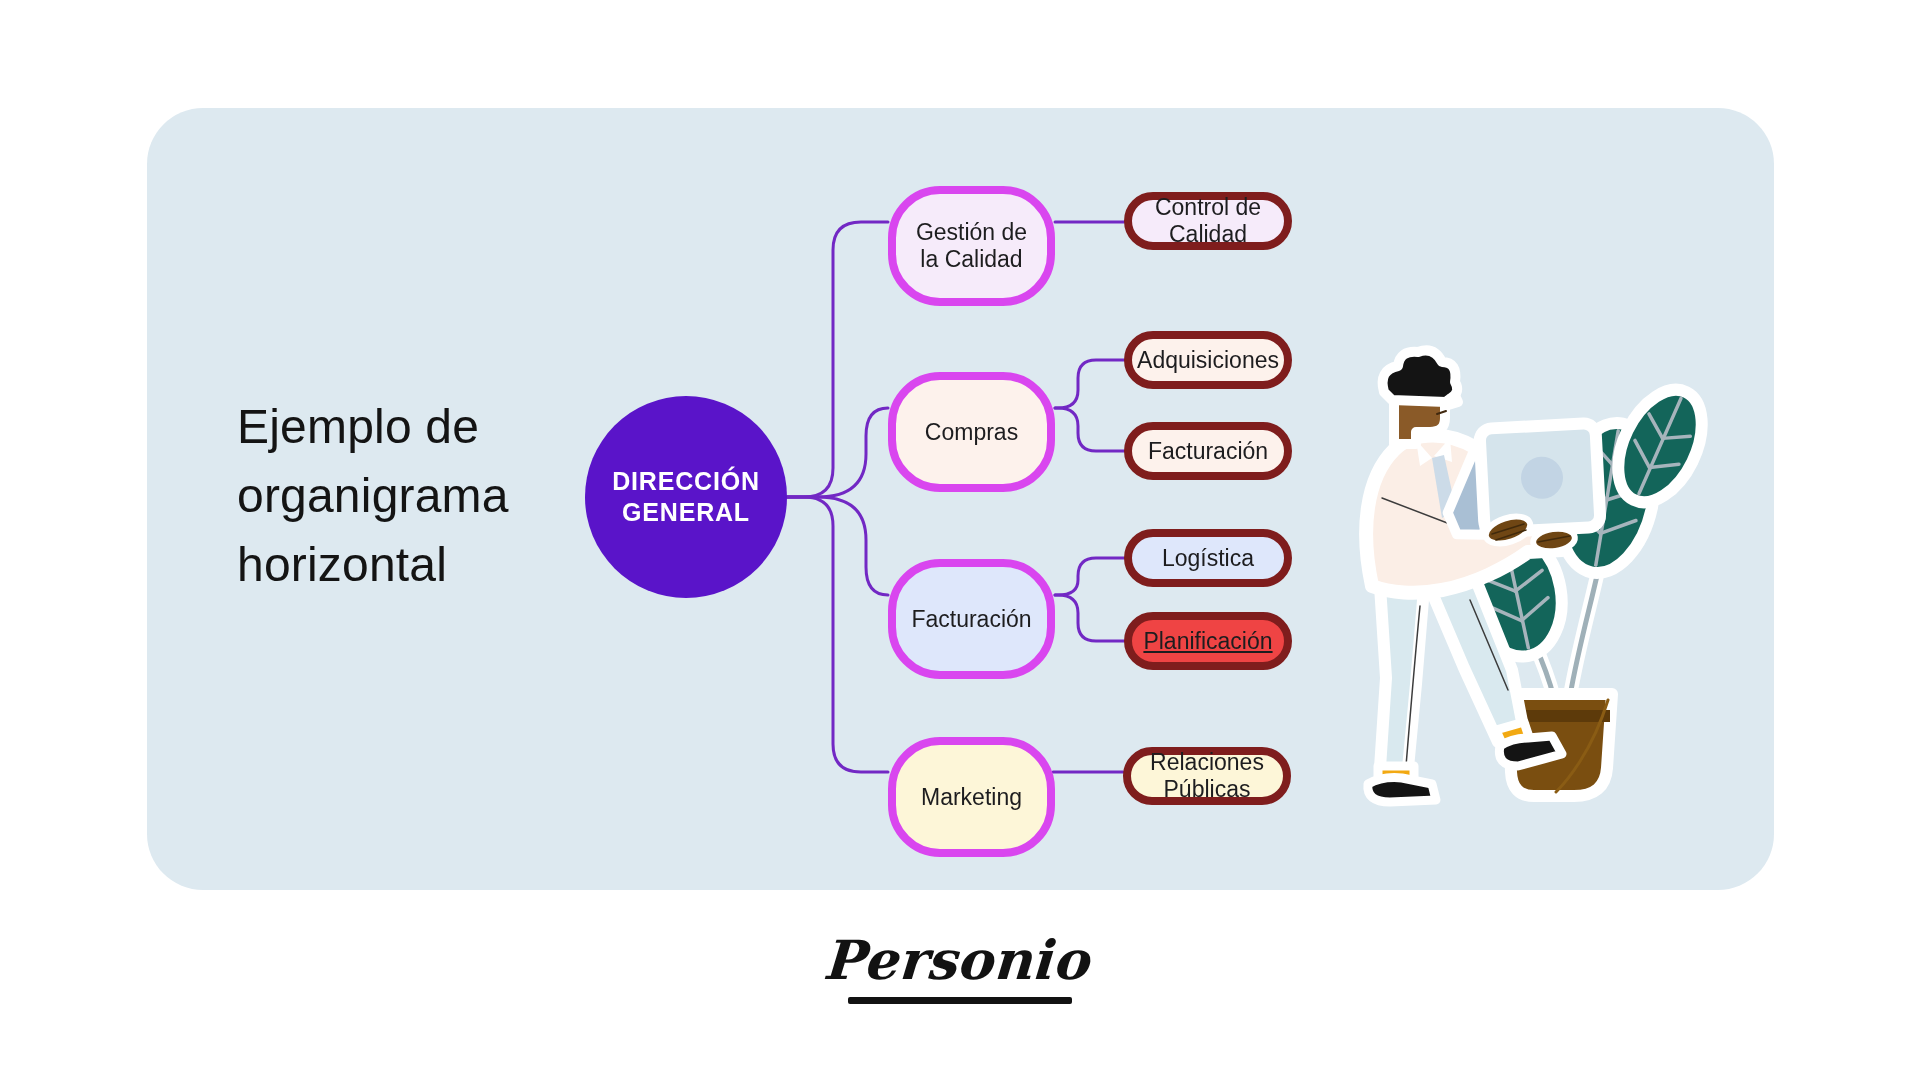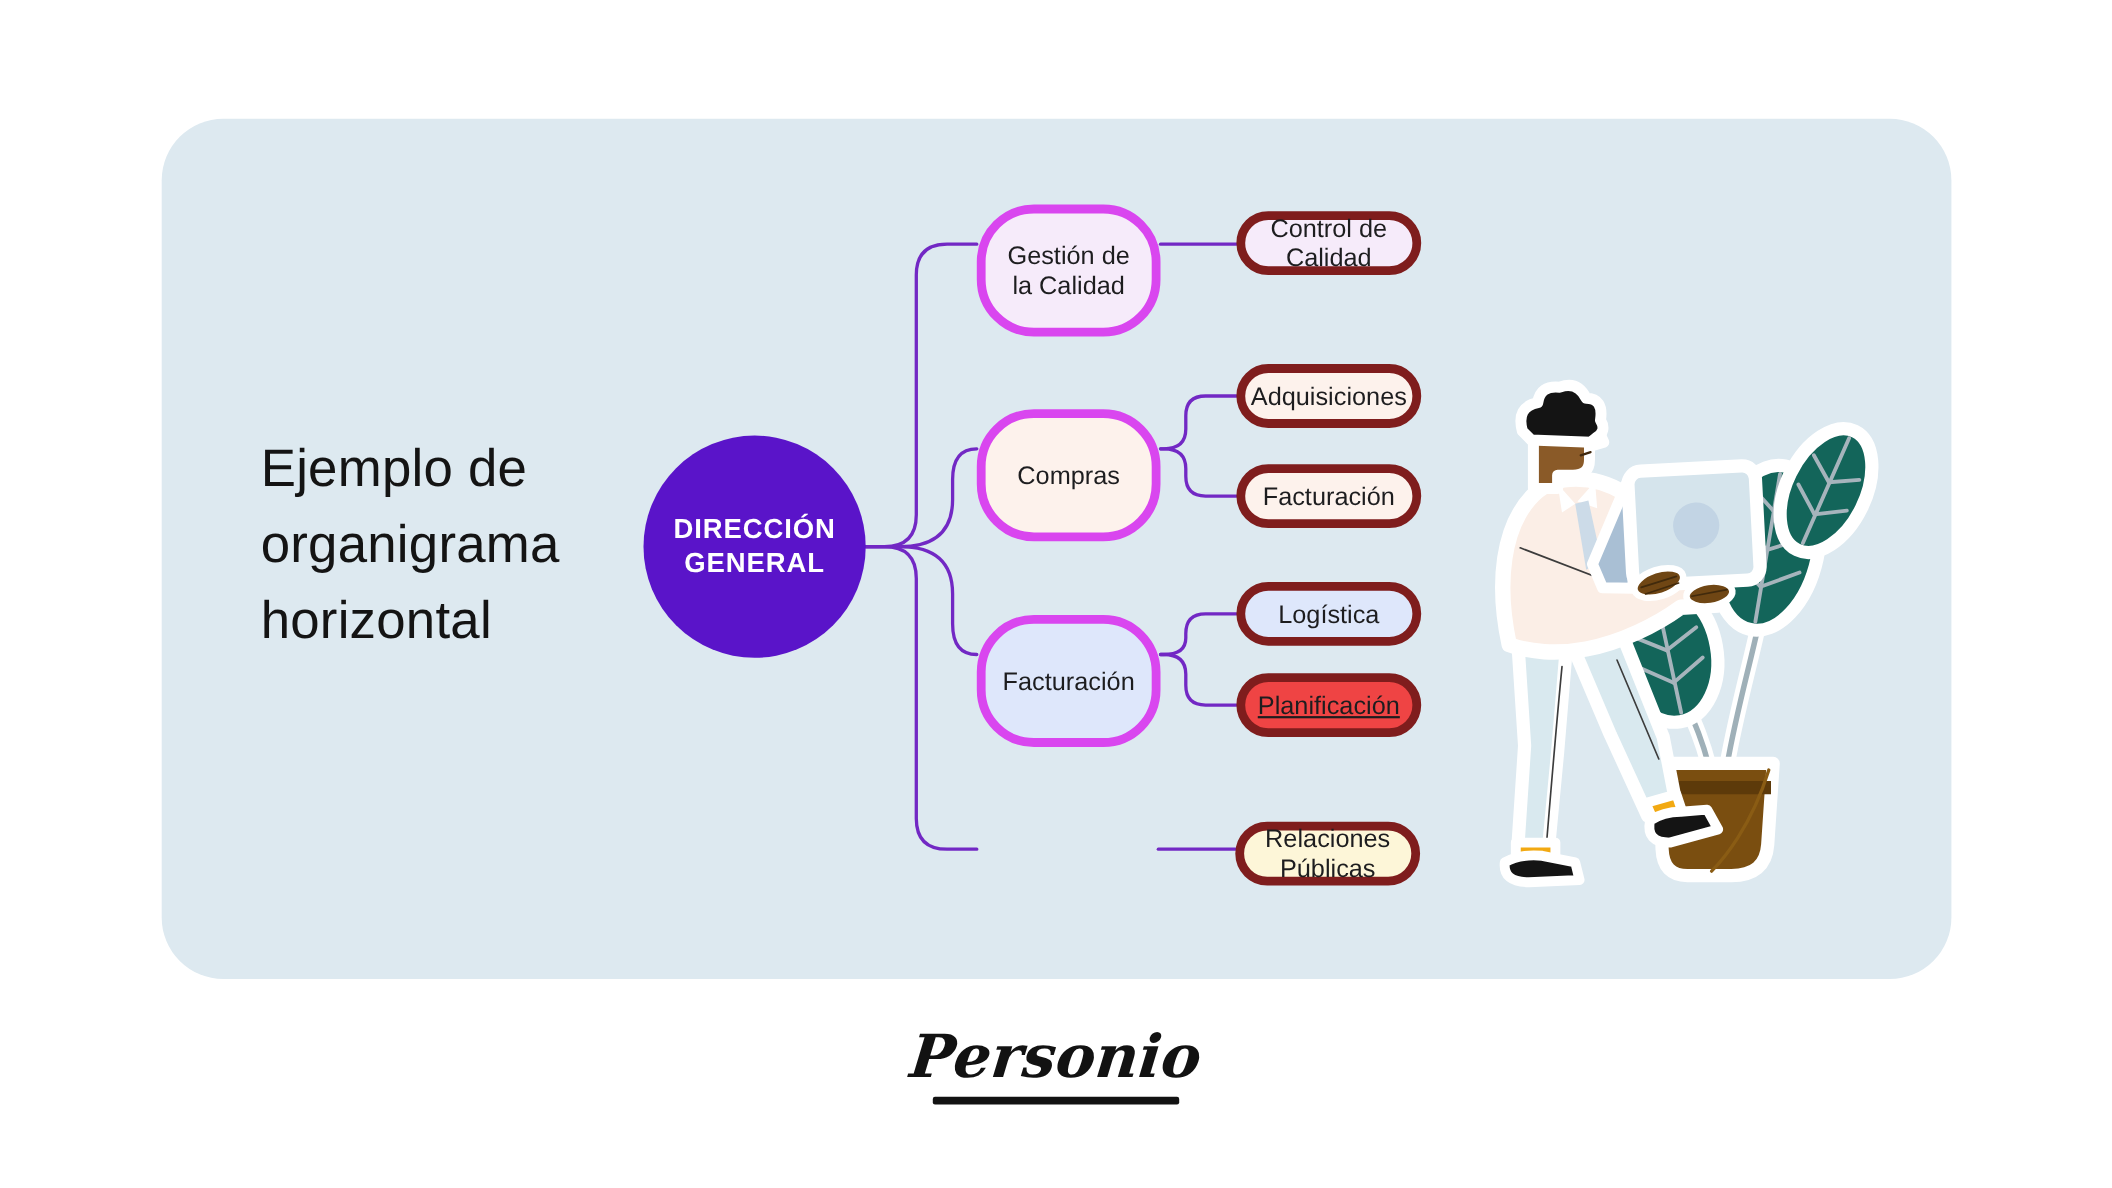--- a/index.html
+++ b/index.html
@@ -85,20 +85,23 @@
   <div class="node parent n-produccion">
     <span>Facturación</span>
   </div>
   <div class="node child n-logistica">
     <span>Logística</span>
   </div>
   <div class="node child n-planificacion">
     <span>Planificación</span>
   </div>
 
+  <div class="node parent n-marketing">
+    <span>Marketing</span>
+  </div>
   <div class="node child n-relaciones">
     <span>Relaciones Públicas</span>
   </div>
 
   <svg class="illus" viewBox="0 0 352 492">
     <g stroke-linejoin="round" stroke-linecap="round">
 
       <path d="M196,360 C186,320 172,300 162,270" fill="none" stroke="#ffffff" stroke-width="14"></path>
       <path d="M212,358 C222,300 238,250 248,195" fill="none" stroke="#ffffff" stroke-width="14"></path>
       <path d="M196,360 C186,320 172,300 162,270" fill="none" stroke="#9fb0b8" stroke-width="5"></path>

